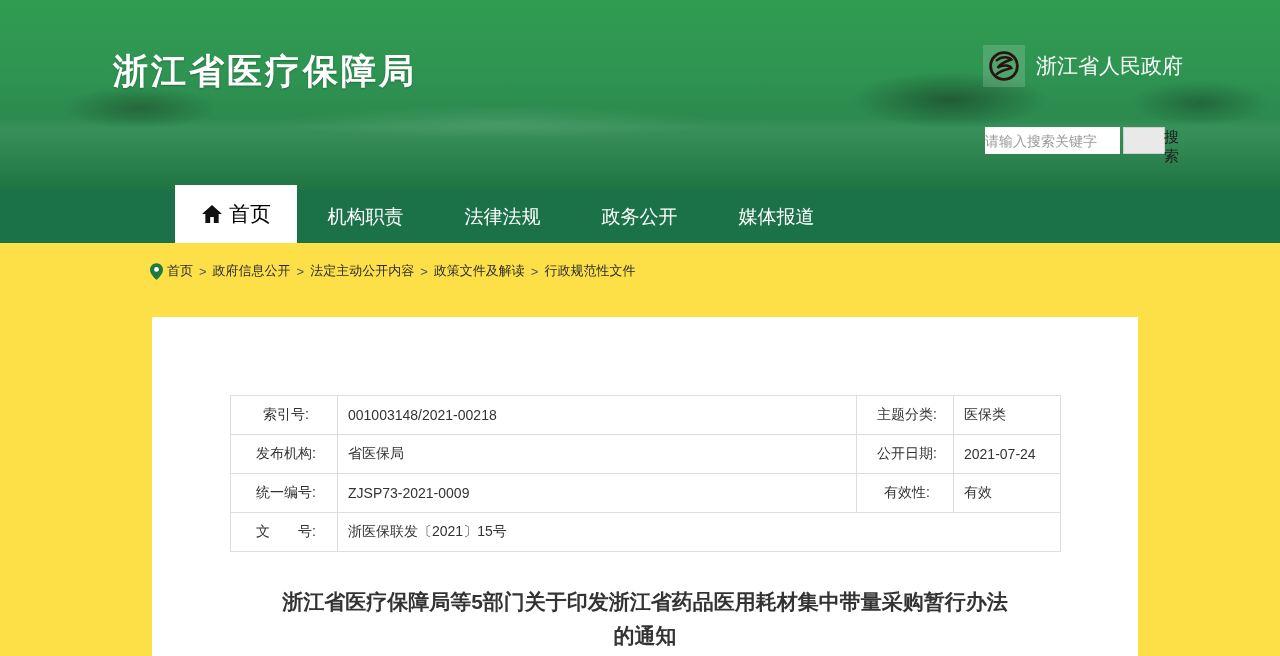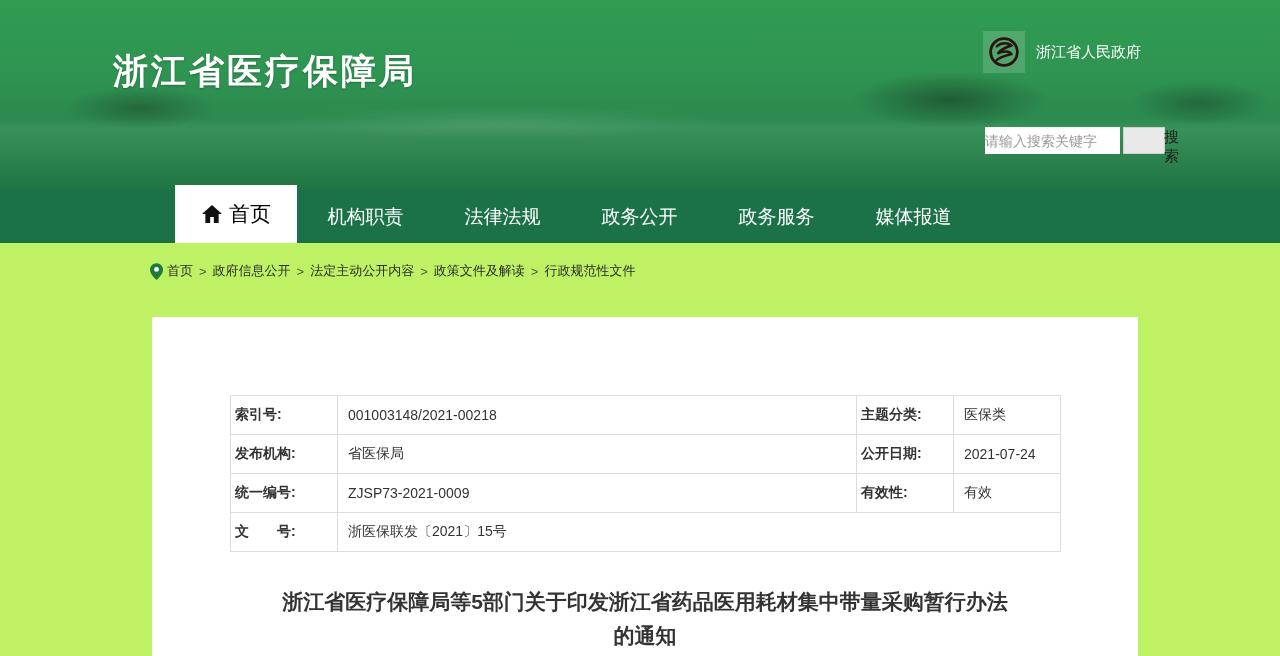--- a/index.html
+++ b/index.html
@@ -1,19 +1,19 @@
 <!DOCTYPE html>
 <html><head>
 <meta charset="utf-8">
 <style>
   * { margin:0; padding:0; box-sizing:border-box; }
   html,body { background:#dfe3e8; }
   .page {
     position:relative; width:1280px; height:656px; overflow:hidden;
-    background:#bef264;
+    background:#fde047;
     font-family:"Liberation Sans","DejaVu Sans",sans-serif;
     margin:0 auto;
   }
   
   .masthead {
     position:absolute; left:0; top:0; width:1280px; height:190px;
     background:linear-gradient(180deg,#2f9c50 0%, #2f9552 35%, #2c8b4f 60%, #217c46 100%);
     overflow:hidden;
   }
   .masthead-scenery {
@@ -24,23 +24,23 @@
       radial-gradient(ellipse 100px 32px at 1200px 103px, rgba(18,42,24,0.38), transparent 70%),
       radial-gradient(ellipse 300px 22px at 500px 122px, rgba(255,255,255,0.10), transparent 75%),
       linear-gradient(180deg, transparent 118px, rgba(255,255,255,0.07) 128px, rgba(0,0,0,0.06) 190px);
   }
   .site-title {
     position:absolute; left:113px; top:48px;
     font-size:35px; font-weight:bold; color:#ffffff; letter-spacing:3px;
     text-shadow:0 1px 2px rgba(0,0,0,0.25);
   }
   .gov-portal {
-    position:absolute; left:983px; top:31px;
+    position:absolute; left:983px; top:45px;
     display:flex; align-items:center; gap:11px;
-    color:#ffffff; font-size:15px; cursor:pointer;
+    color:#ffffff; font-size:21px; cursor:pointer;
   }
   .gov-logo {
     width:42px; height:42px; display:flex; align-items:center; justify-content:center;
     background:rgba(255,255,255,0.16);
   }
   .search-bar { position:absolute; left:985px; top:127px; display:flex; }
   .search-input {
     width:135px; height:27px; border:none; outline:none;
     padding:0 0; font-size:14px; color:#333;
     font-family:"Liberation Sans","DejaVu Sans",sans-serif;
@@ -86,21 +86,21 @@
   }
   .meta-table {
     position:absolute; left:78px; top:78px; width:830px;
     border-collapse:collapse; table-layout:fixed;
     font-size:14px; color:#333;
   }
   .meta-table td {
     border:1px solid #ddd; height:39px; vertical-align:middle;
     white-space:nowrap; overflow:hidden;
   }
-  .meta-table td.lbl { font-weight:bold; padding-left:4px; }
+  .meta-table td.lbl { font-weight:normal; padding-left:4px;text-align:center; }
   .meta-table td.val { padding-left:10px; font-weight:normal; }
   .doc-title {
     position:absolute; left:0; top:252px; width:100%;
     text-align:center; font-size:21px; font-weight:bold; color:#333;
     line-height:34px;
   }
   .doc-title-inner { max-width:740px; margin:16px auto; }
 </style>
 </head>
 <body>
@@ -133,21 +133,20 @@
         <span style="display:flex;">
           <svg width="22" height="20" viewBox="0 0 24 22">
             <path d="M12 1 L23 11 H19.3 V21 H14 V14.2 H10 V21 H4.7 V11 H1 Z" fill="#111"></path>
           </svg>
         </span>
         <span class="label">首页</span>
       </div>
       <div class="nav-item">机构职责</div>
       <div class="nav-item">法律法规</div>
       <div class="nav-item">政务公开</div>
-      <div class="nav-item">政务服务</div>
       <div class="nav-item">媒体报道</div>
     </div>
   </nav>
 
   <div class="breadcrumb">
     <span class="pin">
       <svg width="13" height="17" viewBox="0 0 14 18">
         <path d="M7 0C3.1 0 0 3.1 0 7c0 5.2 7 11 7 11s7-5.8 7-11C14 3.1 10.9 0 7 0z" fill="#1e7a3f"></path>
         <circle cx="7" cy="6.8" r="2.6" fill="#fff"></circle>
       </svg>

